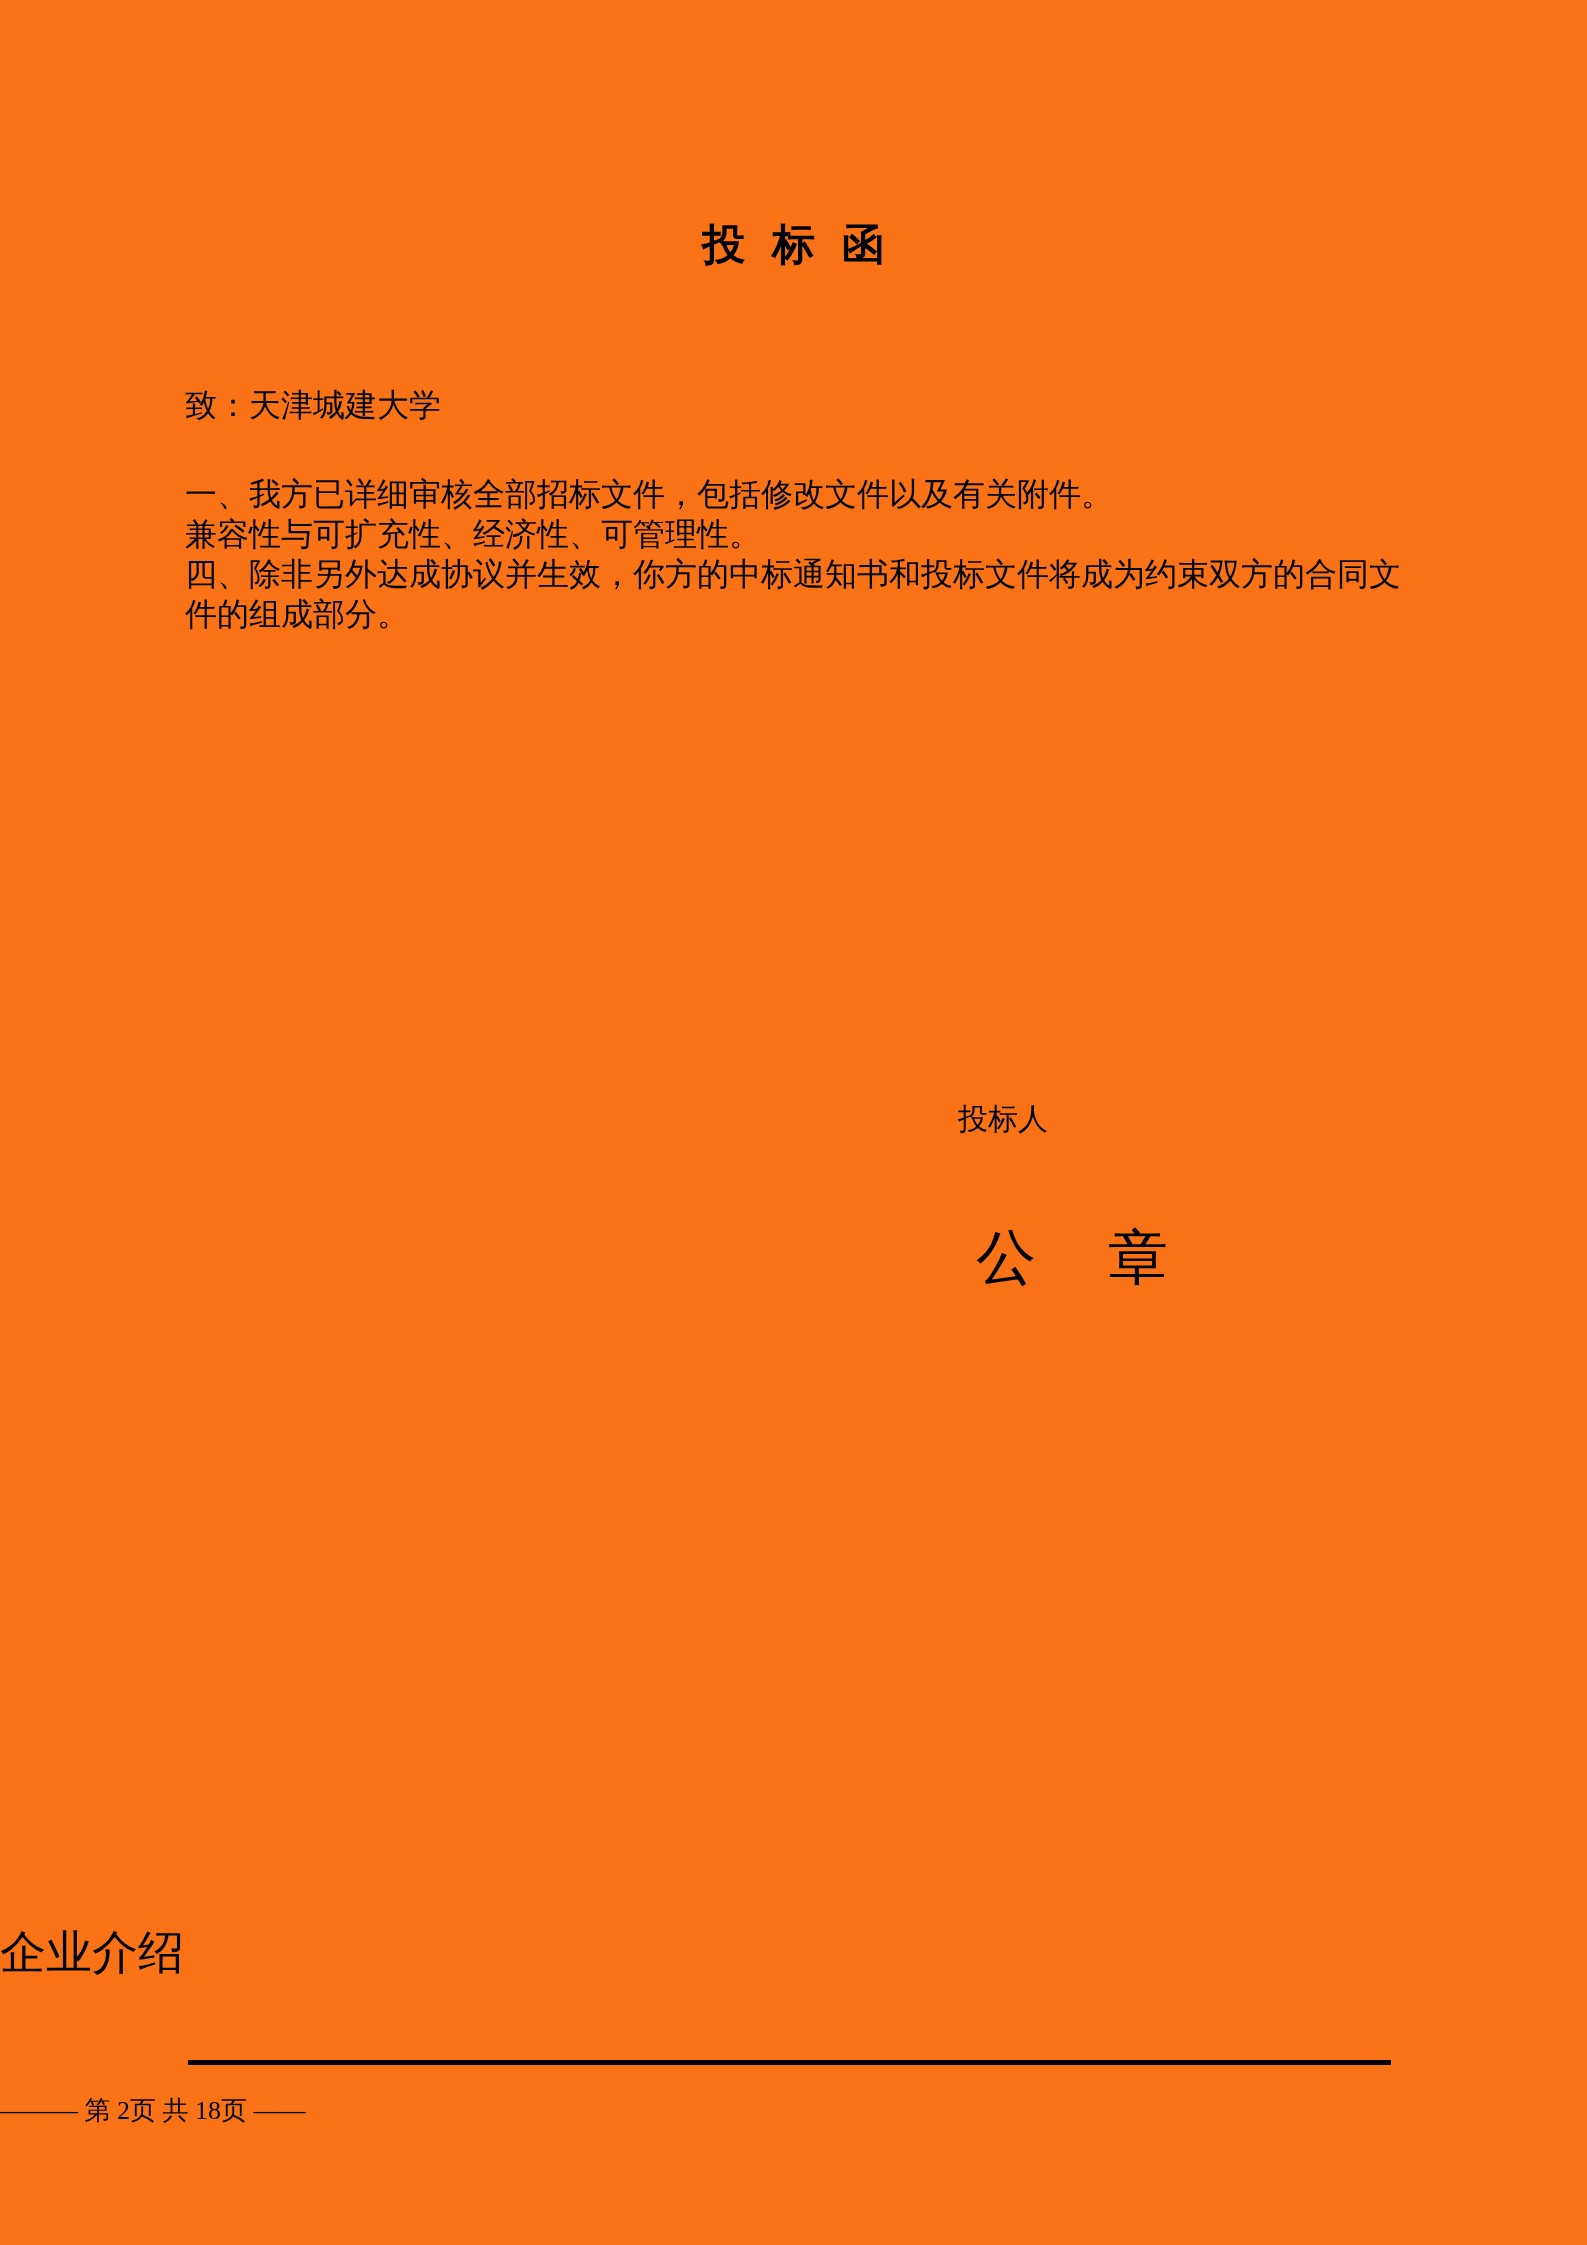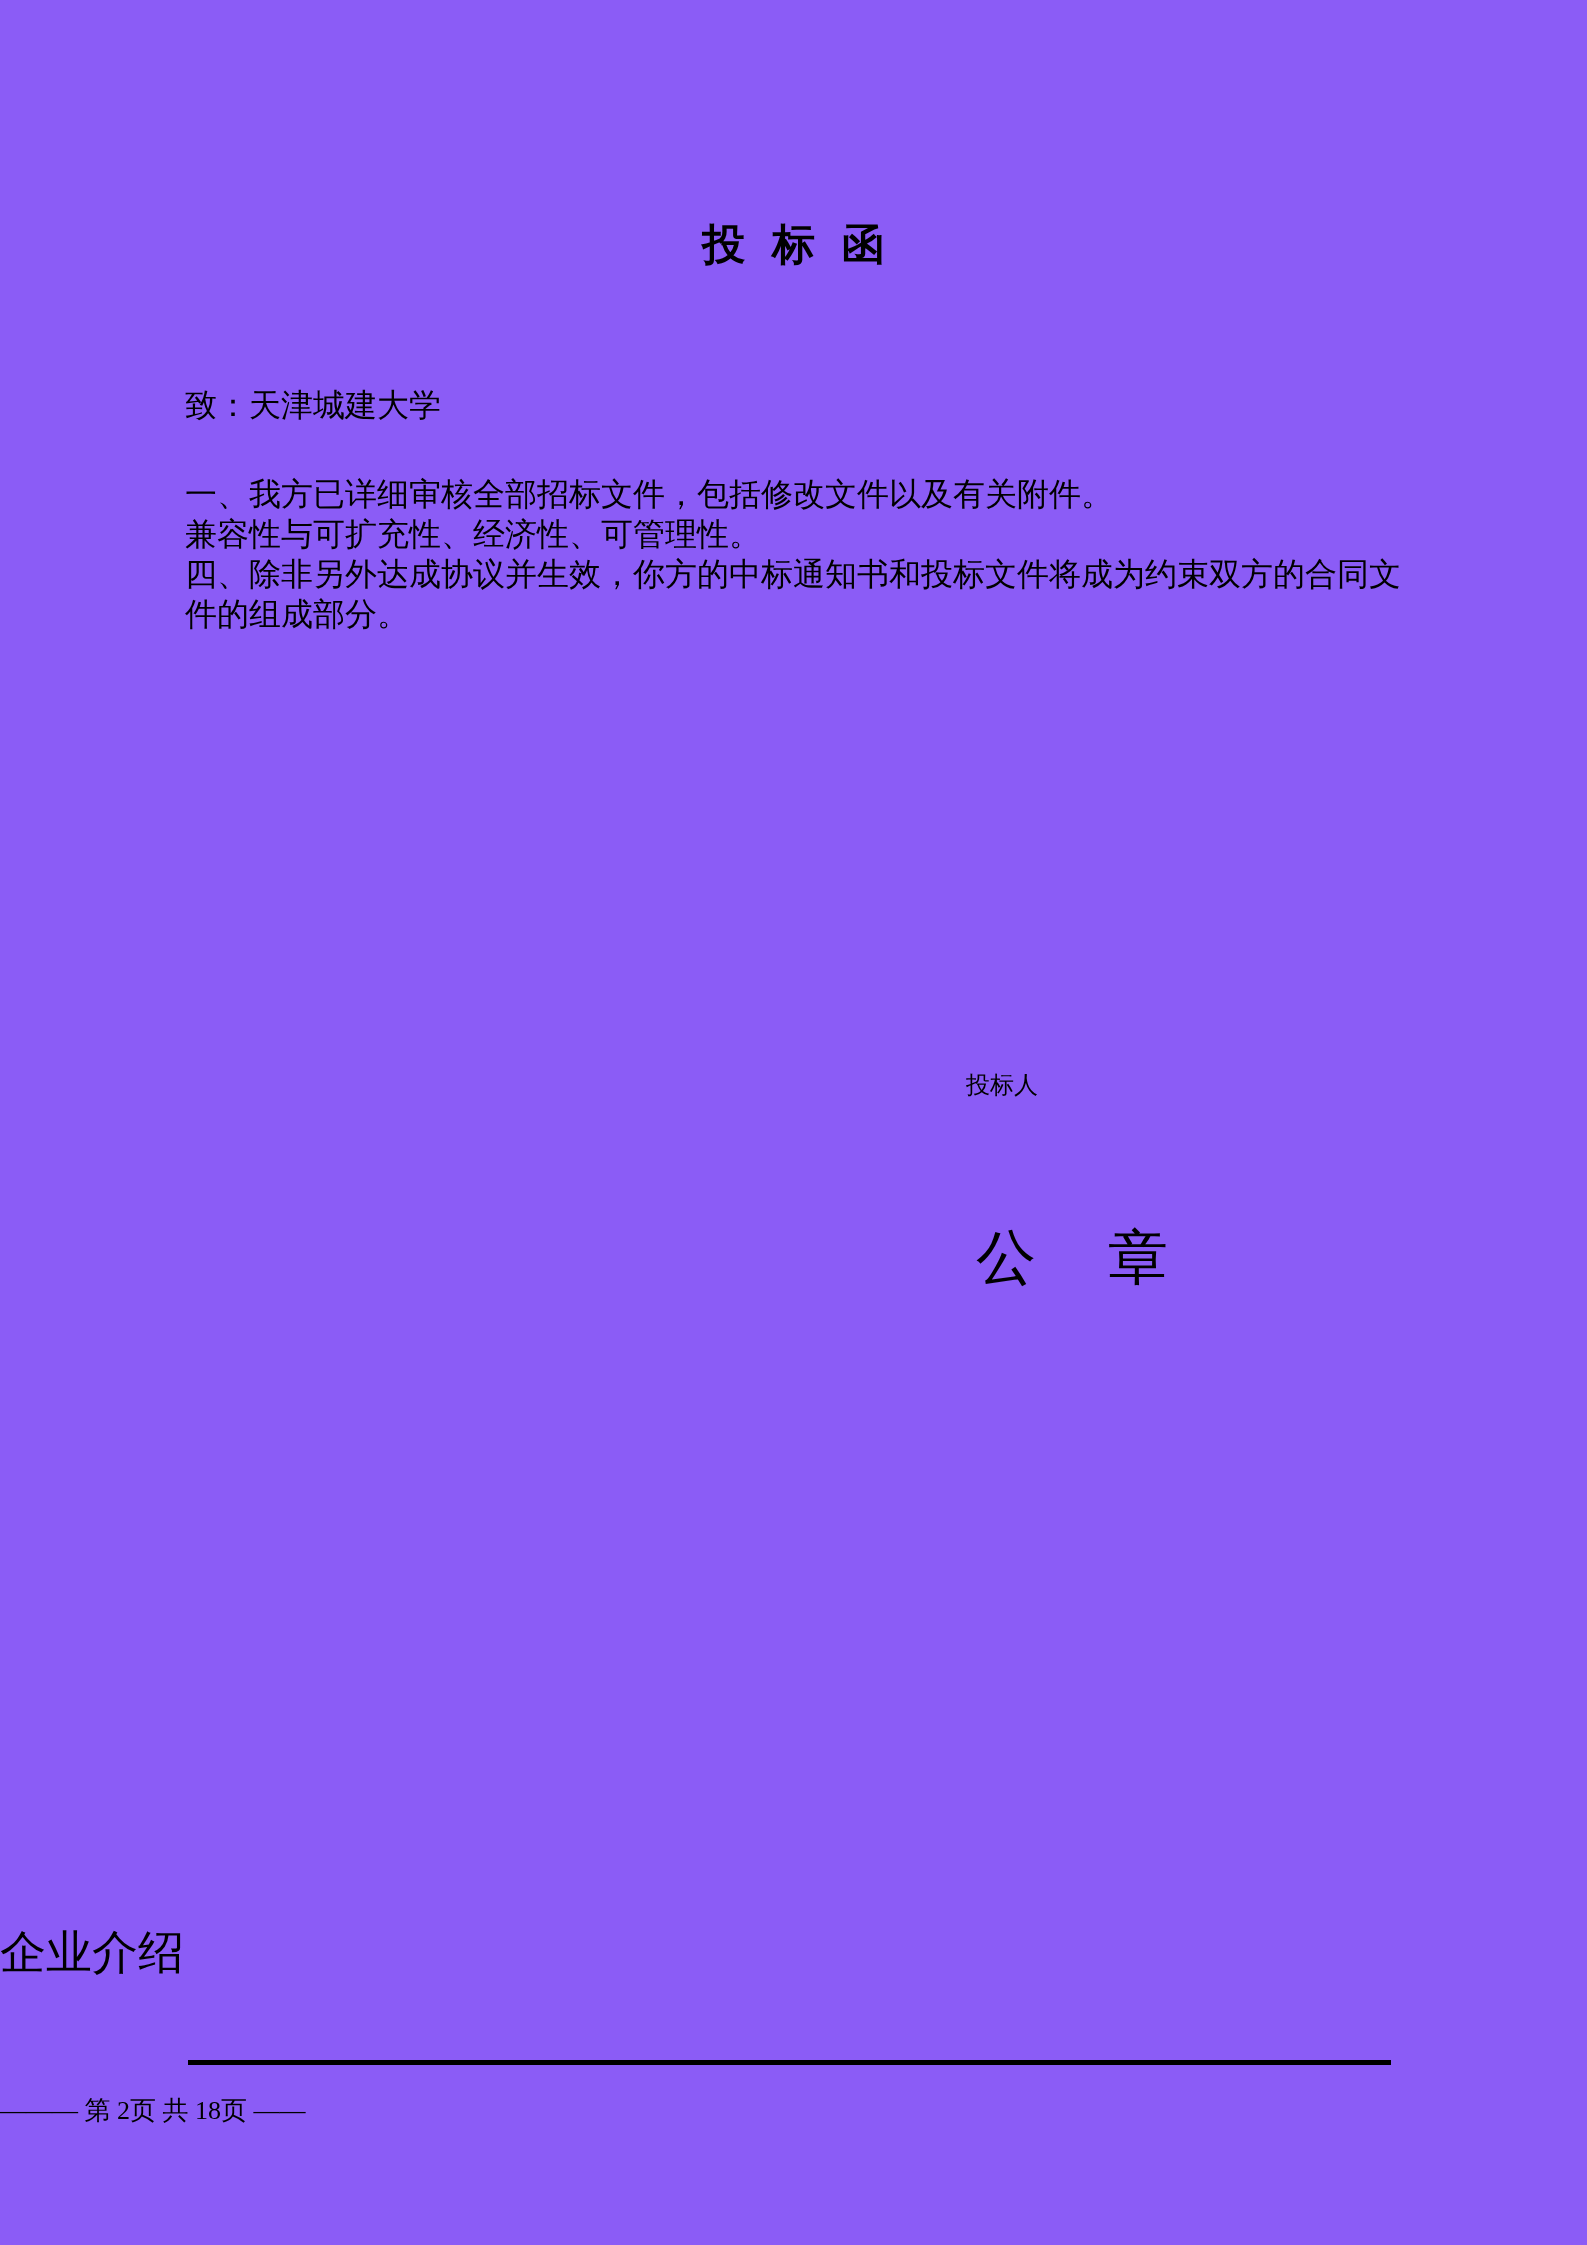--- a/index.html
+++ b/index.html
@@ -4,21 +4,21 @@
 <style>
   html, body {
     margin: 0;
     padding: 0;
     background: #ffffff;
   }
   .page {
     position: relative;
     width: 1587px;
     height: 2245px;
-    background: #8b5cf6;
+    background: #f97316;
     color: #000000;
     font-family: "Liberation Serif", "DejaVu Serif", serif;
     overflow: hidden;
   }
   .doc-title {
     position: absolute;
     top: 218px;
     left: 0;
     width: 100%;
     margin: 0;
@@ -43,25 +43,24 @@
     top: 474px;
     font-size: 32px;
     line-height: 40px;
   }
   .terms .term-line {
     white-space: nowrap;
   }
   .bidder {
     position: absolute;
     left: 958px;
-    top: 1062px;
-    font-size: 24px;
+    top: 1096px;
+    font-size: 30px;
     line-height: 46px;
     white-space: nowrap;
-    margin-left: 8px;
   }
   .seal {
     position: absolute;
     left: 976px;
     top: 1228px;
     font-size: 60px;
     line-height: 60px;
     letter-spacing: 6px;
     white-space: nowrap;
   }

